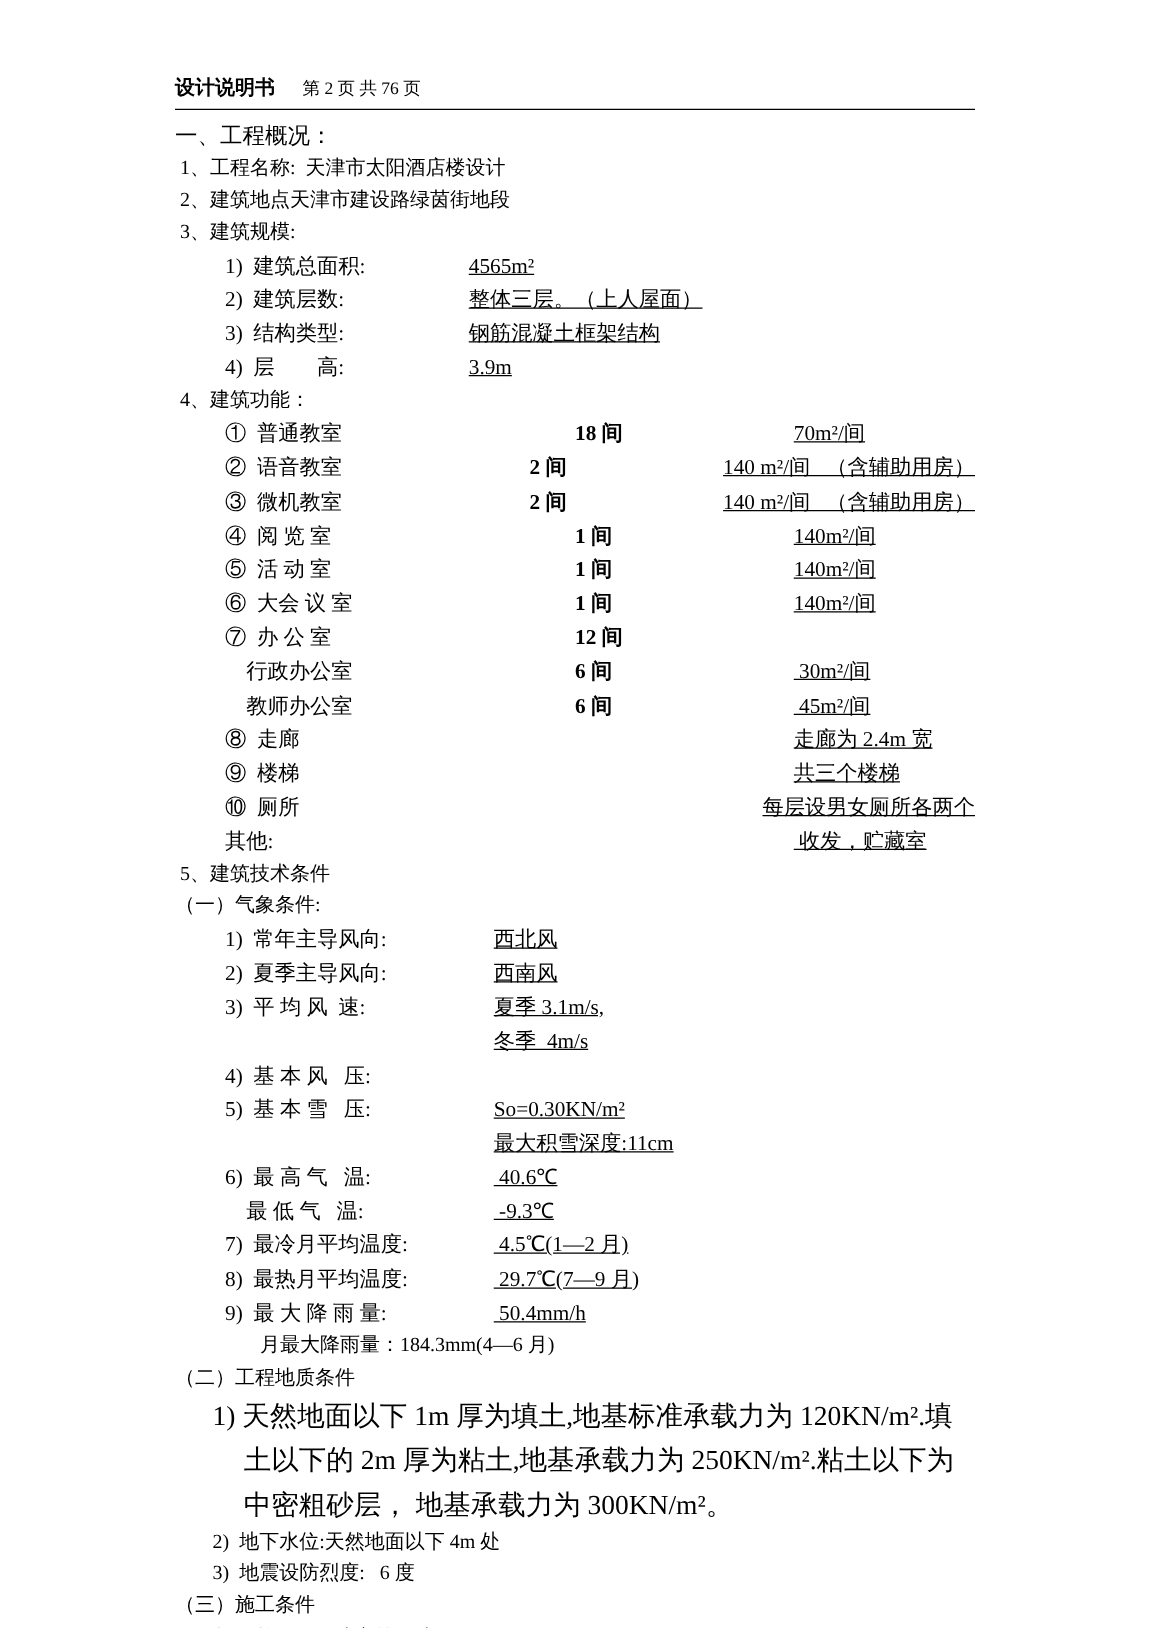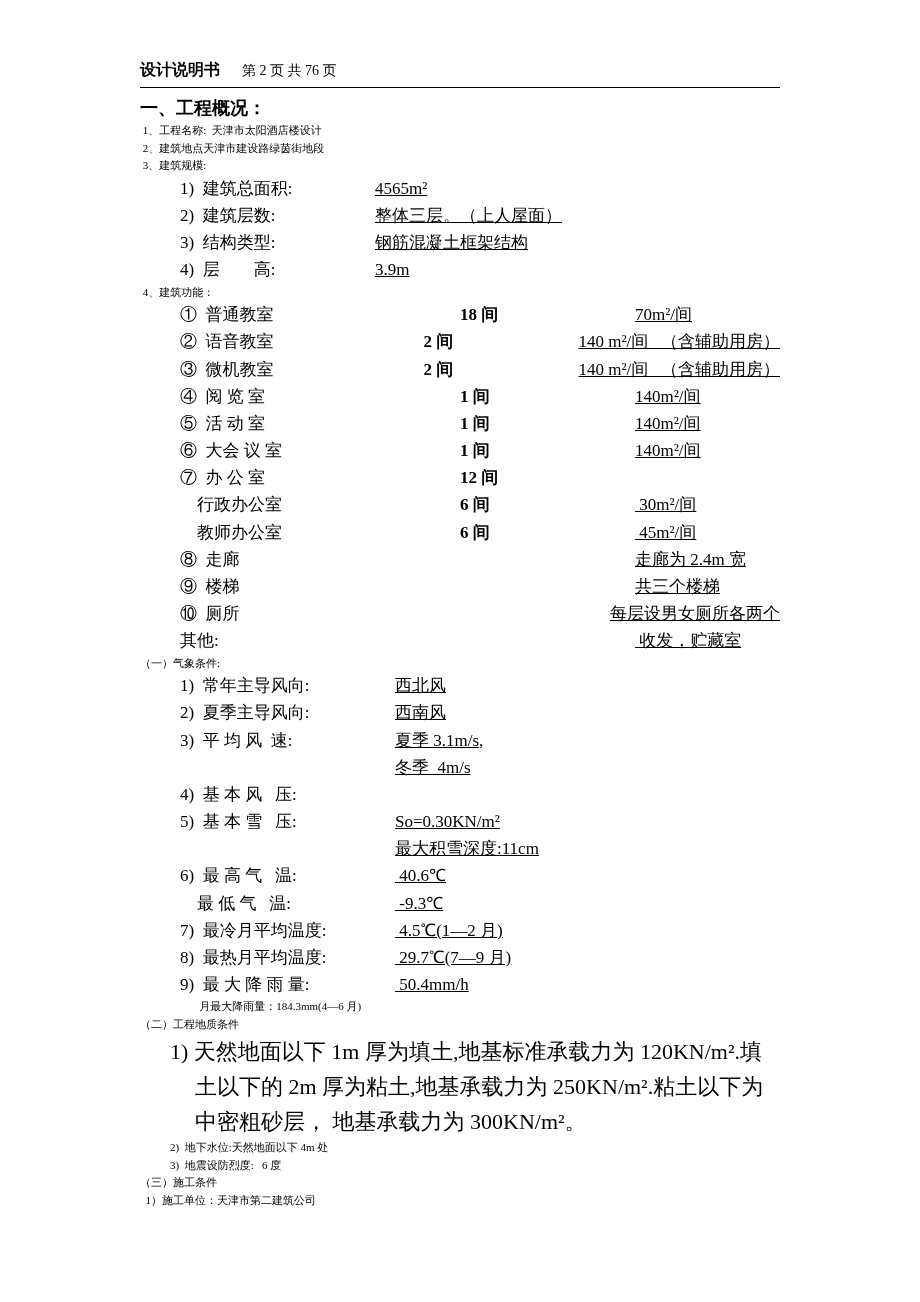--- a/index.html
+++ b/index.html
@@ -24,26 +24,26 @@
     font-weight: bold;
     display: inline;
   }
   .header-page {
     font-size: 14px;
     margin-left: 18px;
     display: inline;
   }
   .section-title {
     font-size: 18px;
-    font-weight: bold;
+    font-weight: normal;
     margin-top: 6px;
     margin-bottom: 2px;
   }
   .line {
-    font-size: 11px;
+    font-size: 16px;
     line-height: 1.6;
     white-space: pre;
   }
   .row {
     display: flex;
     font-size: 17px;
     line-height: 1.6;
     gap: 45px;
   }
   .col-a { width: 235px; white-space: pre; }
@@ -151,20 +151,21 @@
       <div class="col-a">⑩  厕所</div>
       <div class="col-b"></div>
       <div class="col-c">每层设男女厕所各两个</div>
     </div>
   <div class="row indent1">
       <div class="col-a">其他:</div>
       <div class="col-b"></div>
       <div class="col-c"> 收发，贮藏室</div>
     </div>
 
+  <div class="line"> 5、建筑技术条件</div>
   <div class="line">（一）气象条件:</div>
 
   <div class="row indent1">
       <div class="col-a" style="width:170px">1)  常年主导风向:</div>
       <div class="col-c">西北风</div>
     </div>
   <div class="row indent1">
       <div class="col-a" style="width:170px">2)  夏季主导风向:</div>
       <div class="col-c">西南风</div>
     </div>

